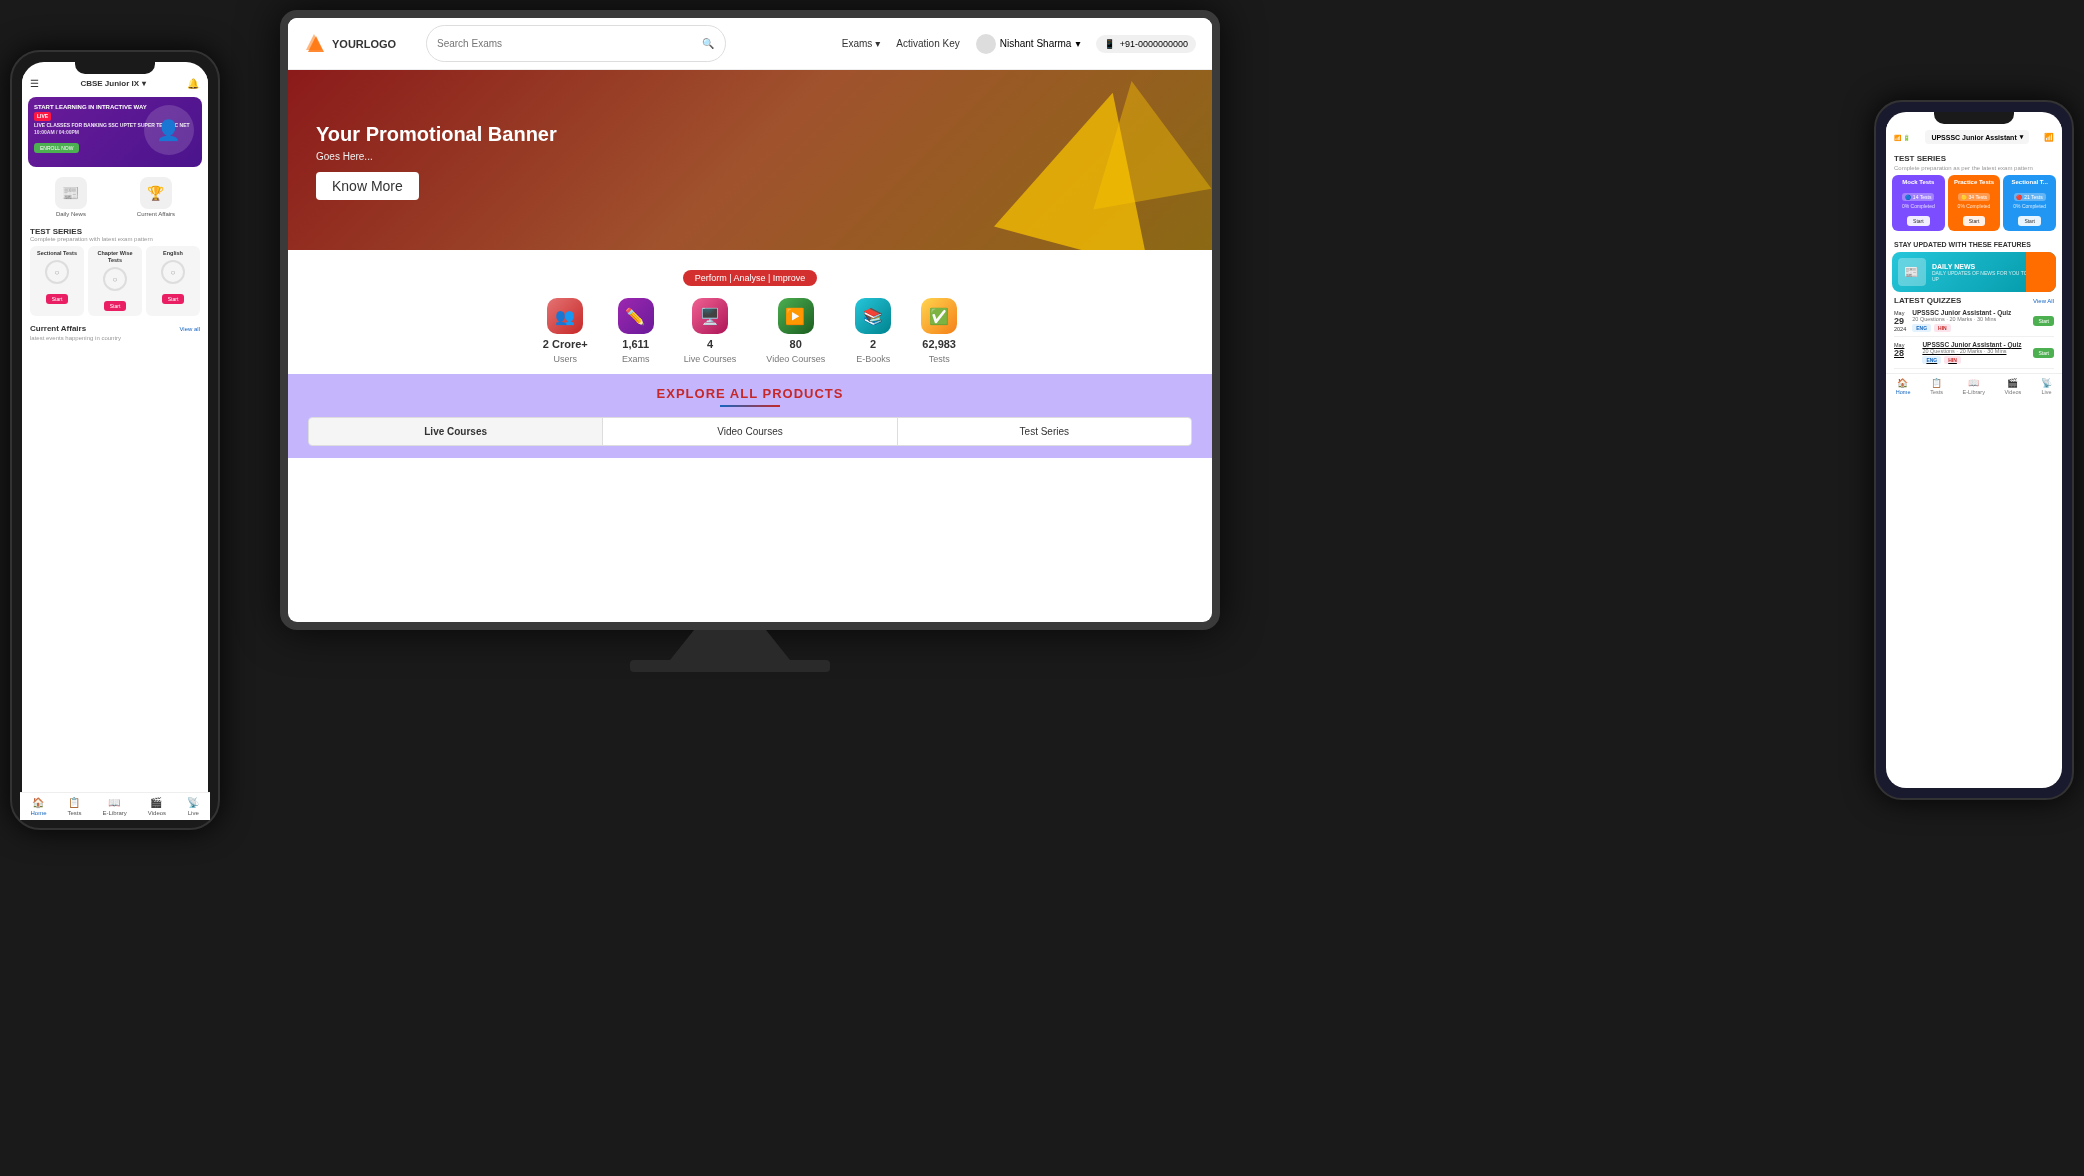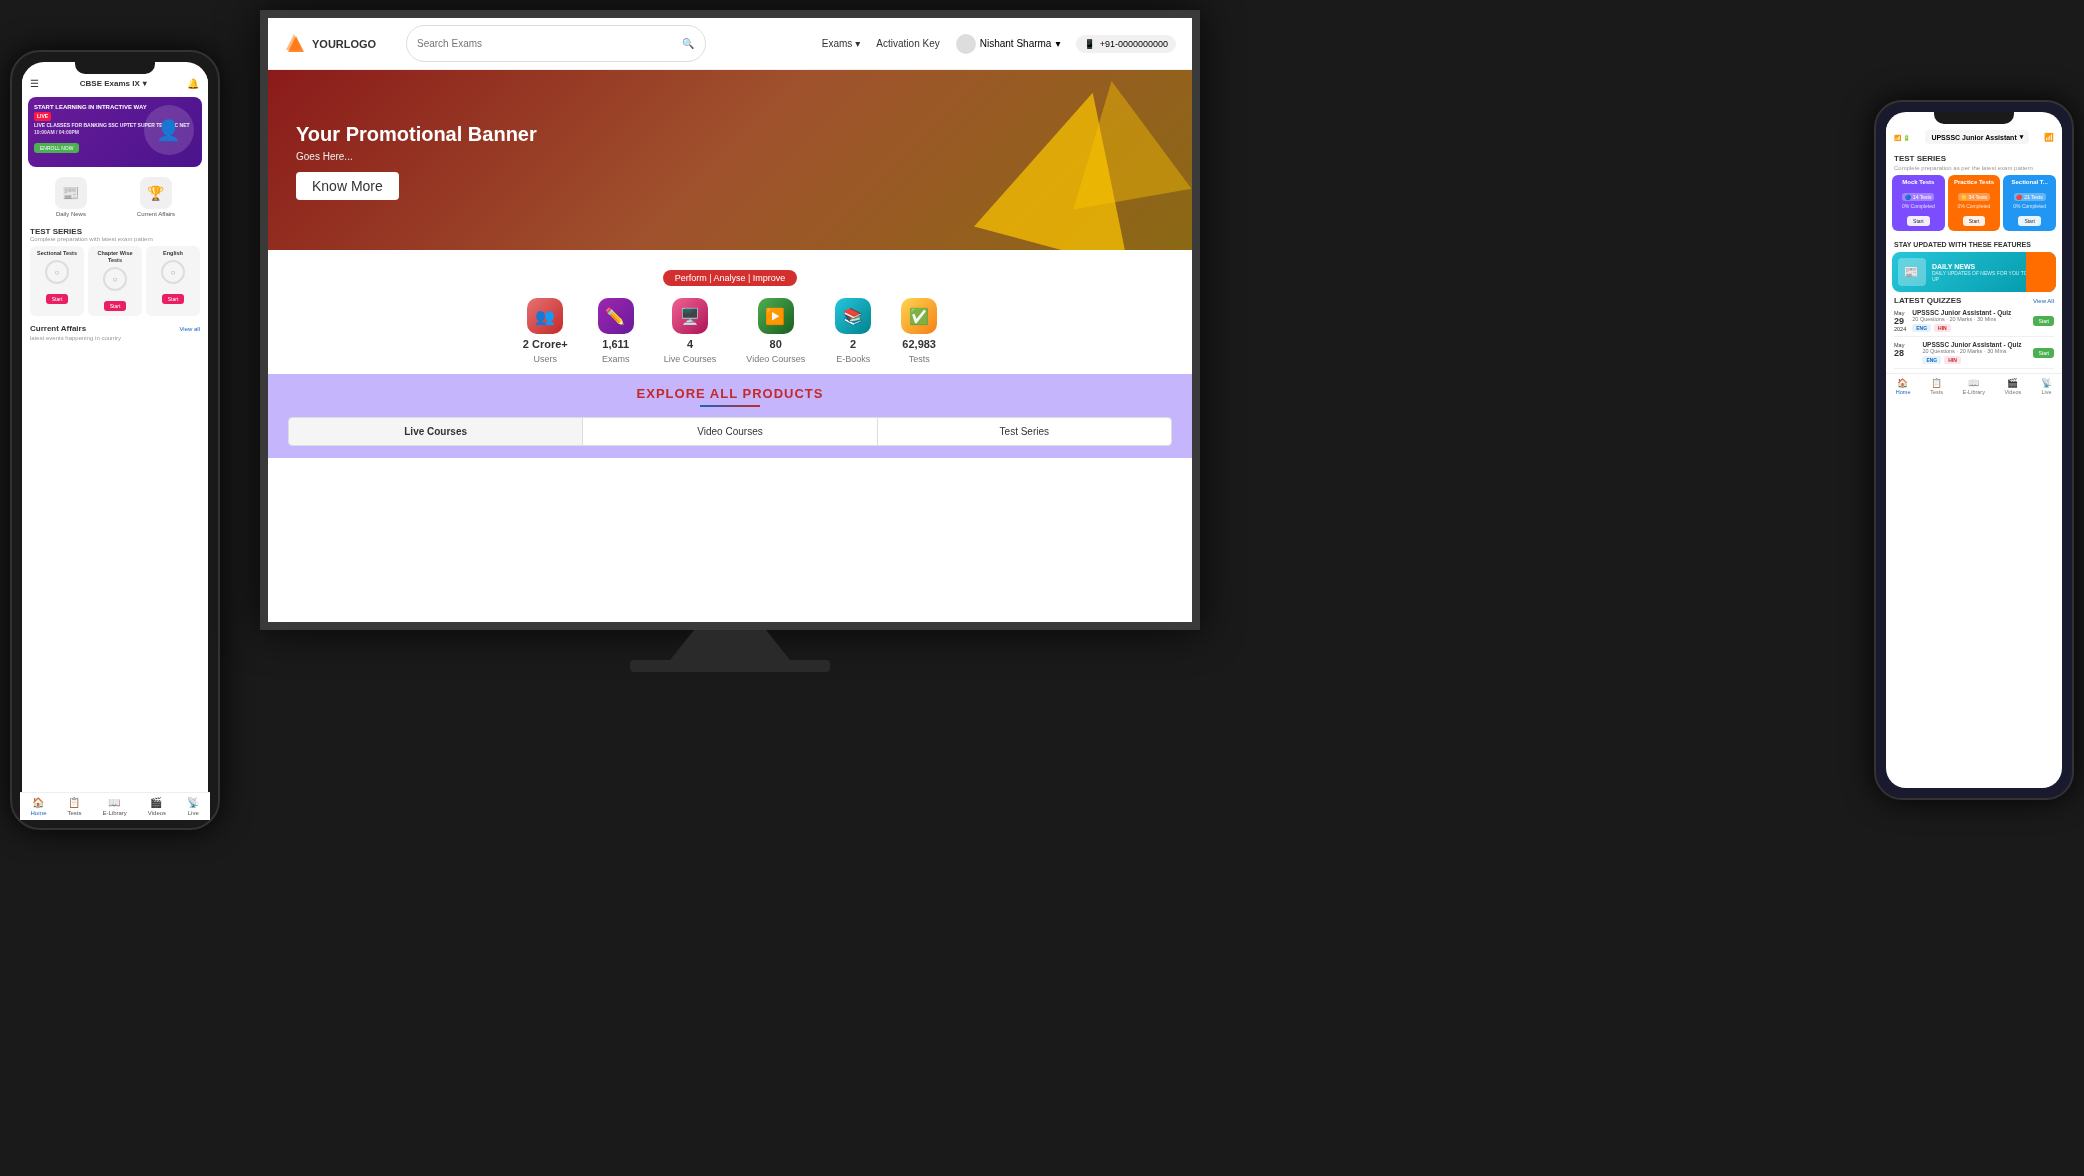--- a/index.html
+++ b/index.html
@@ -21,24 +21,25 @@
       left: 260px;
       top: 10px;
       width: 940px;
       height: 680px;
     }
 
     .monitor-frame {
       width: 100%;
       height: 620px;
       background: #2a2a2a;
-      border-radius: 1px;
+      border-radius: 17px;
       border: 8px solid #3a3a3a;
       overflow: hidden;
       box-shadow: 0 0 40px rgba(0,0,0,0.8);
+      margin-left: 20px;
     }
 
     .monitor-stand {
       width: 120px;
       height: 30px;
       background: #2a2a2a;
       margin: 0 auto;
       clip-path: polygon(20% 0%, 80% 0%, 100% 100%, 0% 100%);
     }
 
@@ -778,21 +779,21 @@
 <body>
 
 <div class="phone-left">
   <div class="phone-frame-left">
     <div class="phone-screen-left">
       <div class="phone-notch"></div>
 
       <div class="phone-header">
         <span class="hamburger">☰</span>
         <div class="cbse-tag">
-          <span>CBSE Exams IX</span>
+          <span>CBSE Junior IX</span>
           <span>▾</span>
         </div>
         <span class="notif-dot">🔔</span>
       </div>
 
       <div class="phone-banner">
         <div class="phone-banner-text">
           <div>START LEARNING IN INTRACTIVE WAY</div>
           <div style="background:#ff1744;display:inline-block;padding:1px 3px;border-radius:2px;font-size:5px;margin:1px 0;">LIVE</div>
           <div style="font-size:5px;opacity:0.9;">LIVE CLASSES FOR BANKING SSC UPTET SUPER TET UGC NET</div>
@@ -1043,21 +1044,21 @@
                 </div>
               </div>
             </div>
             <button class="rp-start-quiz-btn">Start</button>
           </div>
         </div>
 
         <div class="rp-lq-item">
           <div class="rp-lq-item-header">
             <div>
-              <div style="display:flex;gap:18px;align-items:baseline;">
+              <div style="display:flex;gap:18px;align-items:baseline;text-decoration:underline;">
                 <div>
                   <div class="rp-lq-date">May</div>
                   <div class="rp-lq-date-num">28</div>
                 </div>
                 <div>
                   <div class="rp-lq-name">UPSSSC Junior Assistant - Quiz</div>
                   <div class="rp-lq-details">20 Questions · 20 Marks · 30 Mins</div>
                   <div class="rp-lq-tags">
                     <span class="rp-tag eng">ENG</span>
                     <span class="rp-tag hindi">HIN</span>

